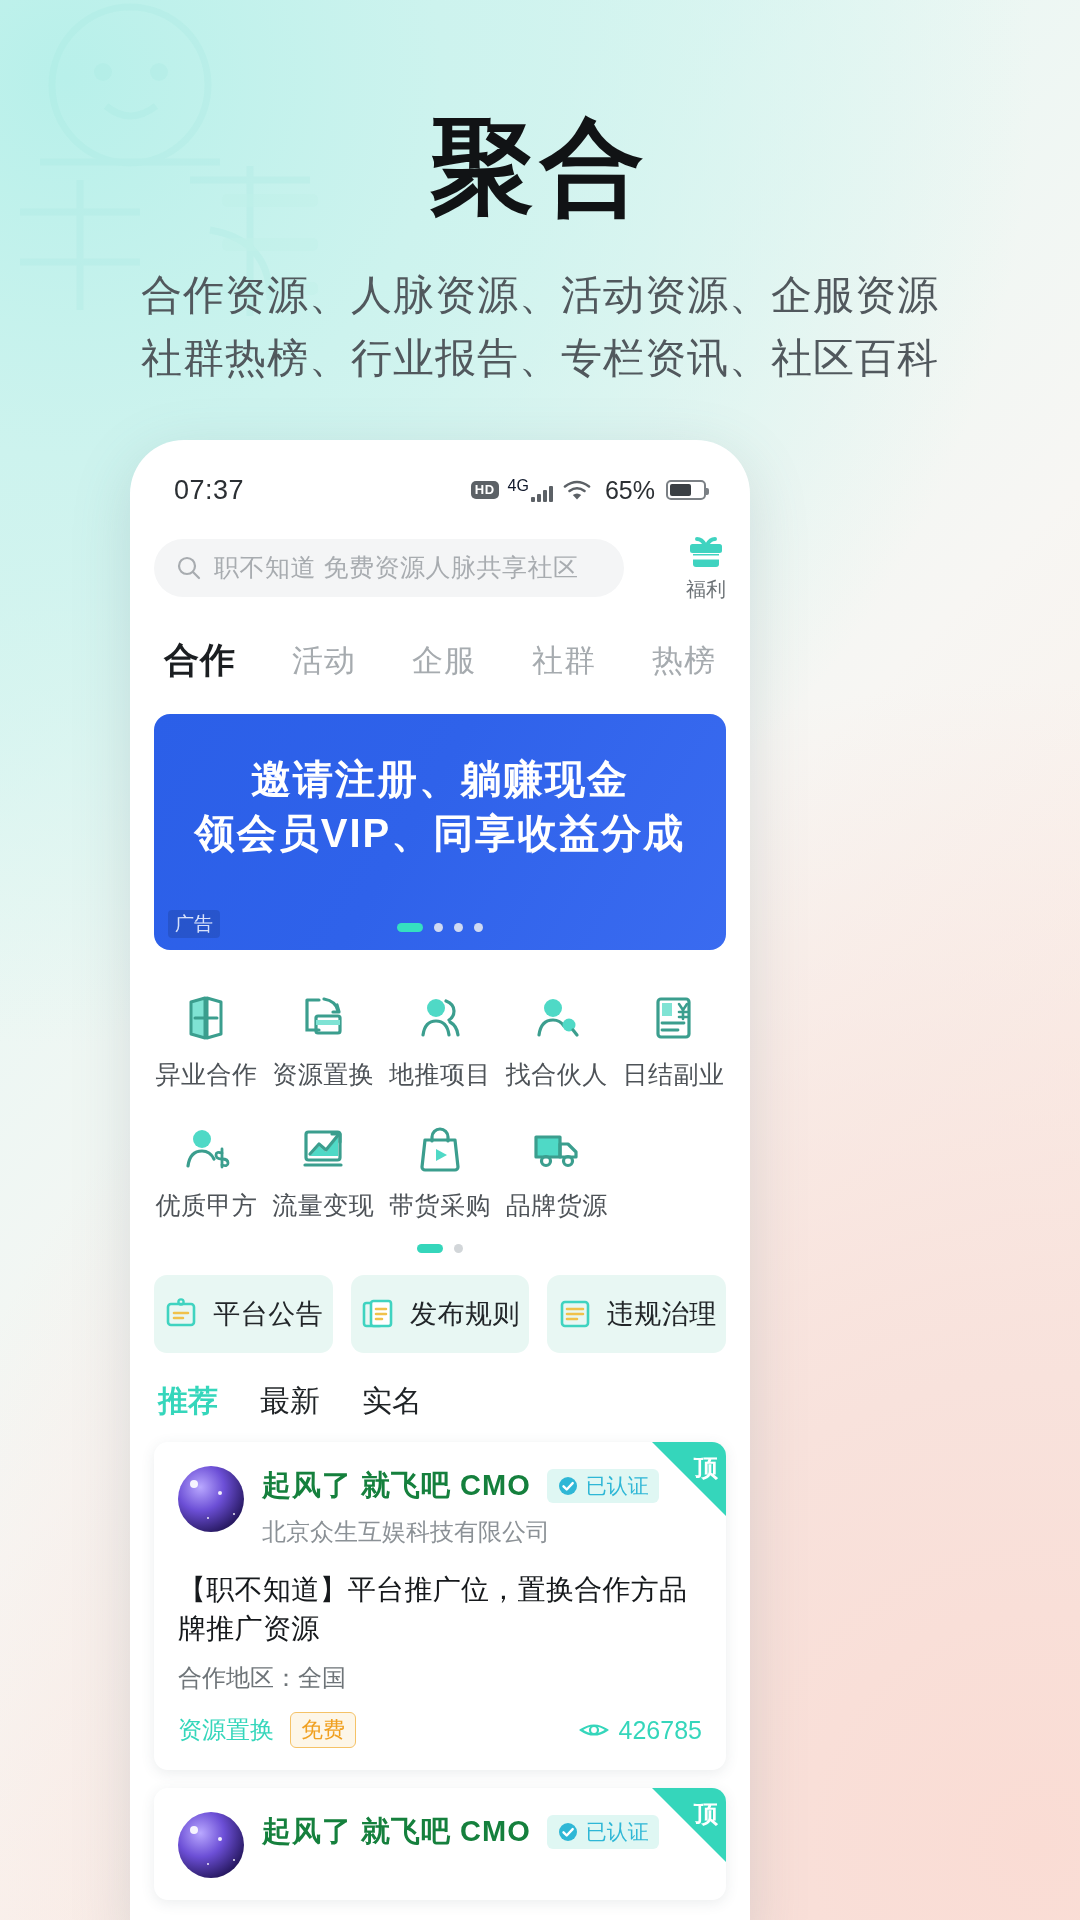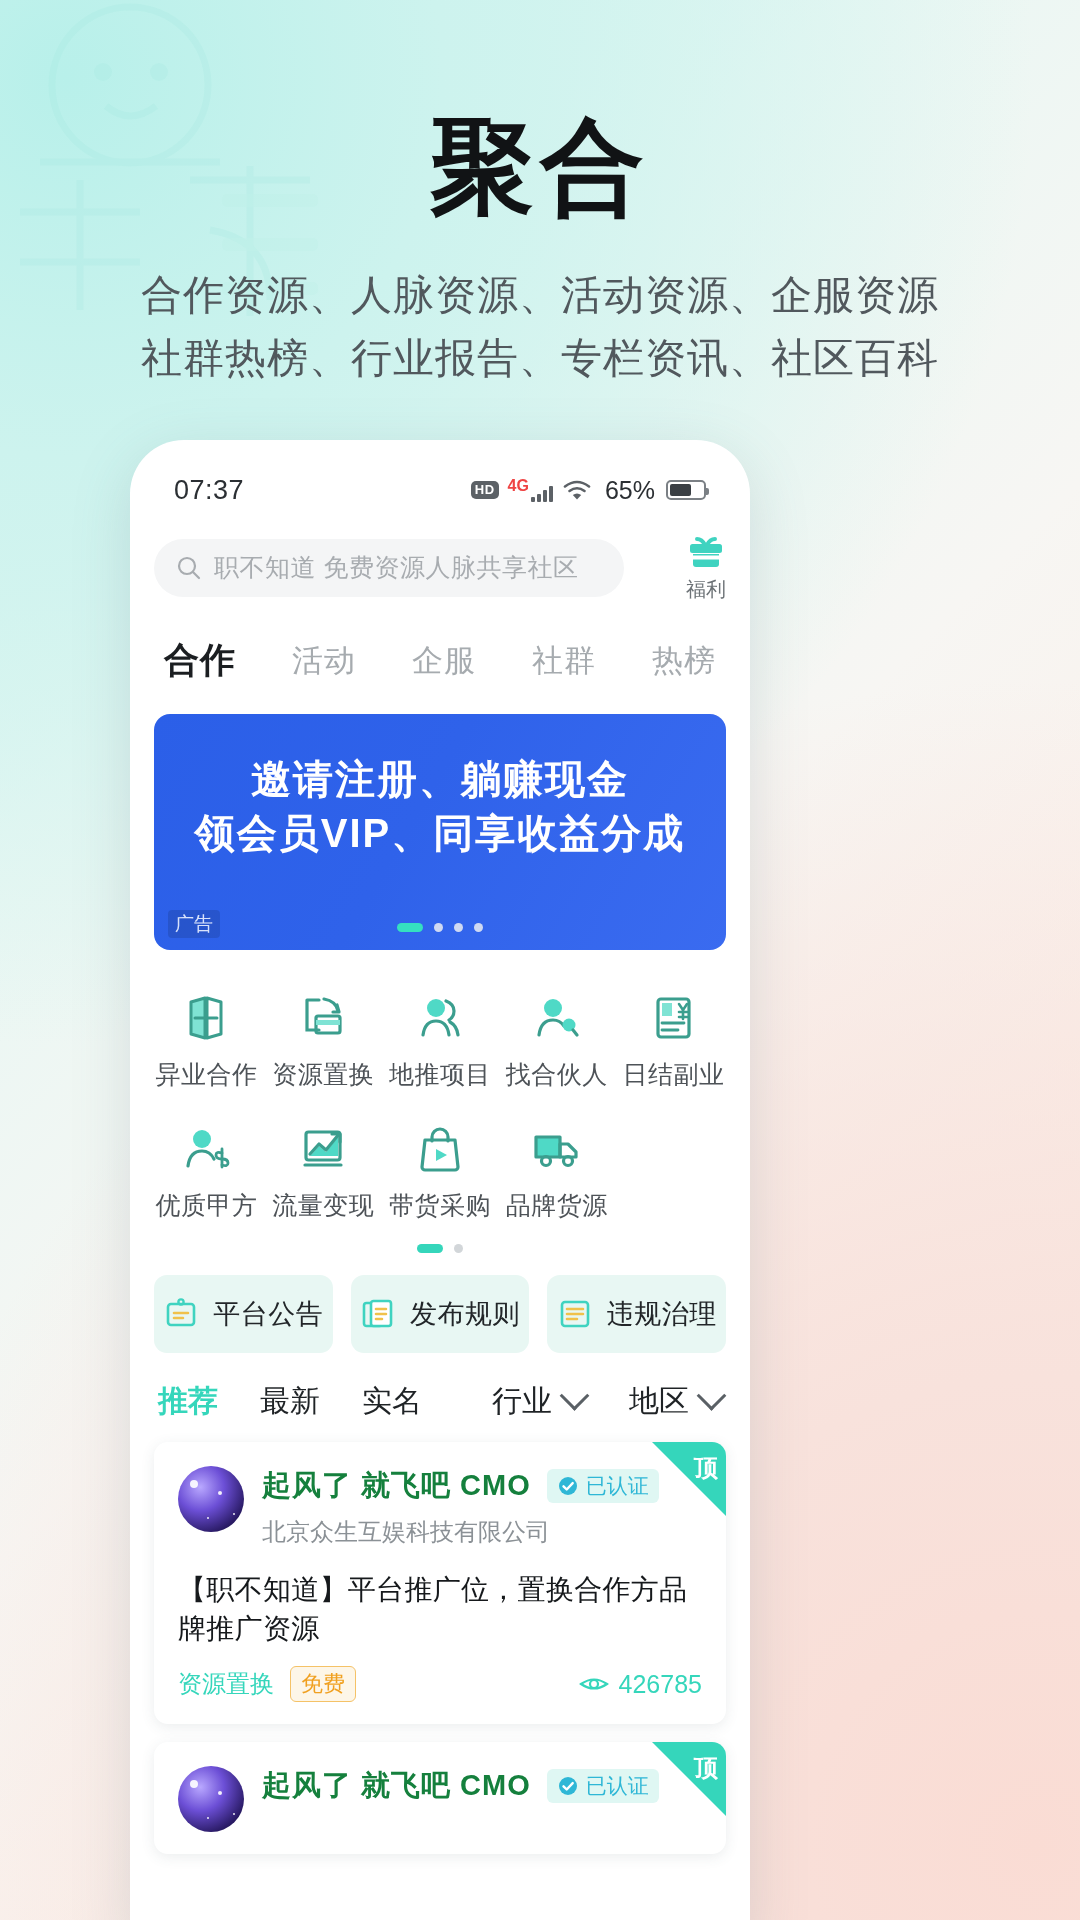--- a/index.html
+++ b/index.html
@@ -43,21 +43,21 @@
     height:78px;display:flex;align-items:center;justify-content:space-between;
     padding:22px 44px 0 44px;box-sizing:border-box;
   }
   .sb-time{font-size:27px;color:#2b2f33;letter-spacing:.5px;}
   .sb-right{display:flex;align-items:center;gap:9px;}
   .ico-hd{
     display:inline-block;background:#5c6166;color:#fff;border-radius:5px;
     font-size:13px;font-weight:bold;padding:2px 4px;line-height:1.15;letter-spacing:.5px;
   }
   .ico-4g{display:flex;align-items:flex-end;gap:2px;}
-  .ico-4g .lbl{font-size:16px;color:#ef4444;font-weight:bold;line-height:1;margin-bottom:8px;}
+  .ico-4g .lbl{font-size:16px;color:#0f172a;font-weight:normal;line-height:1;margin-bottom:8px;}
   .bars{display:flex;align-items:flex-end;gap:2px;height:17px;}
   .bars i{display:block;width:4px;background:#5c6166;border-radius:1px;}
   .bars i:nth-child(1){height:5px;}
   .bars i:nth-child(2){height:8px;}
   .bars i:nth-child(3){height:12px;}
   .bars i:nth-child(4){height:16px;}
   .sb-pct{font-size:25px;color:#2b2f33;margin-left:4px;}
   .batt{
     width:40px;height:20px;border:2px solid #7b8085;border-radius:5px;position:relative;
     padding:2px;box-sizing:border-box;margin-left:2px;
@@ -385,30 +385,20 @@
       <span class="lbl">违规治理</span>
     </div>
   </div>
 
   <div class="filter">
     <div class="fL">
       <span class="f on">推荐</span>
       <span class="f">最新</span>
       <span class="f">实名</span>
     </div>
-    <div class="fR">
-      <span class="f">
-        <span>行业</span>
-        <span class="chev"></span>
-      </span>
-      <span class="f">
-        <span>地区</span>
-        <span class="chev"></span>
-      </span>
-    </div>
   </div>
 
   <div class="card">
     <div class="corner">
       <span class="tri"></span>
       <span class="t">顶</span>
     </div>
     <div class="chead">
       <div class="avatar"></div>
       <div class="cmeta">
@@ -419,20 +409,21 @@
               <circle cx="11" cy="11" r="9" fill="#2fb7d6"></circle>
               <path d="M6.5 11.3 l3.2 3.2 l6 -6.4" fill="none" stroke="#fff" stroke-width="2.4" stroke-linecap="round" stroke-linejoin="round"></path>
             </svg>
             <span class="vt">已认证</span>
           </span>
         </div>
         <div class="company">北京众生互娱科技有限公司</div>
       </div>
     </div>
     <div class="ctitle">【职不知道】平台推广位，置换合作方品牌推广资源</div>
+    <div class="cregion">合作地区：全国</div>
     <div class="cfoot">
       <span class="tagtext">资源置换</span>
       <span class="tagfree">免费</span>
       <span class="views">
         <svg width="30" height="22" viewBox="0 0 30 22">
           <path d="M2 11 q13 -9 26 0 q-13 9 -26 0 z" fill="none" stroke="#35d6bb" stroke-width="2.2"></path>
           <circle cx="15" cy="11" r="4" fill="none" stroke="#35d6bb" stroke-width="2.2"></circle>
         </svg>
         <span>426785</span>
       </span>

